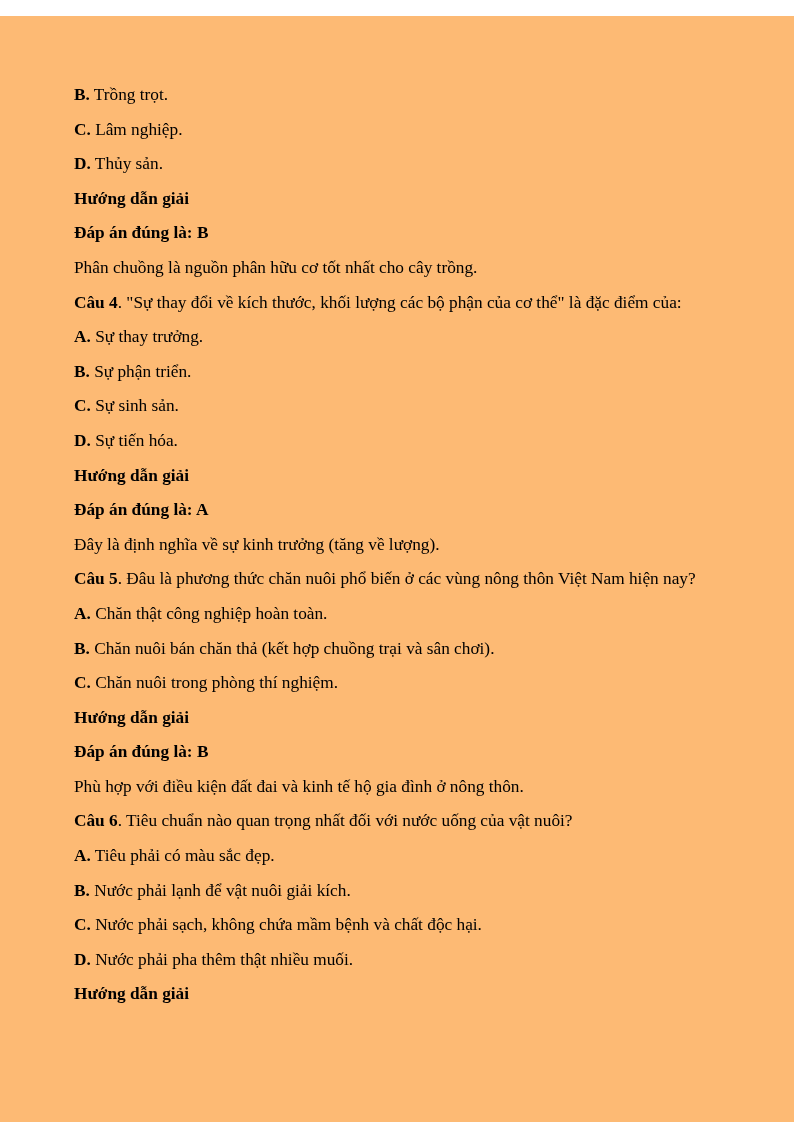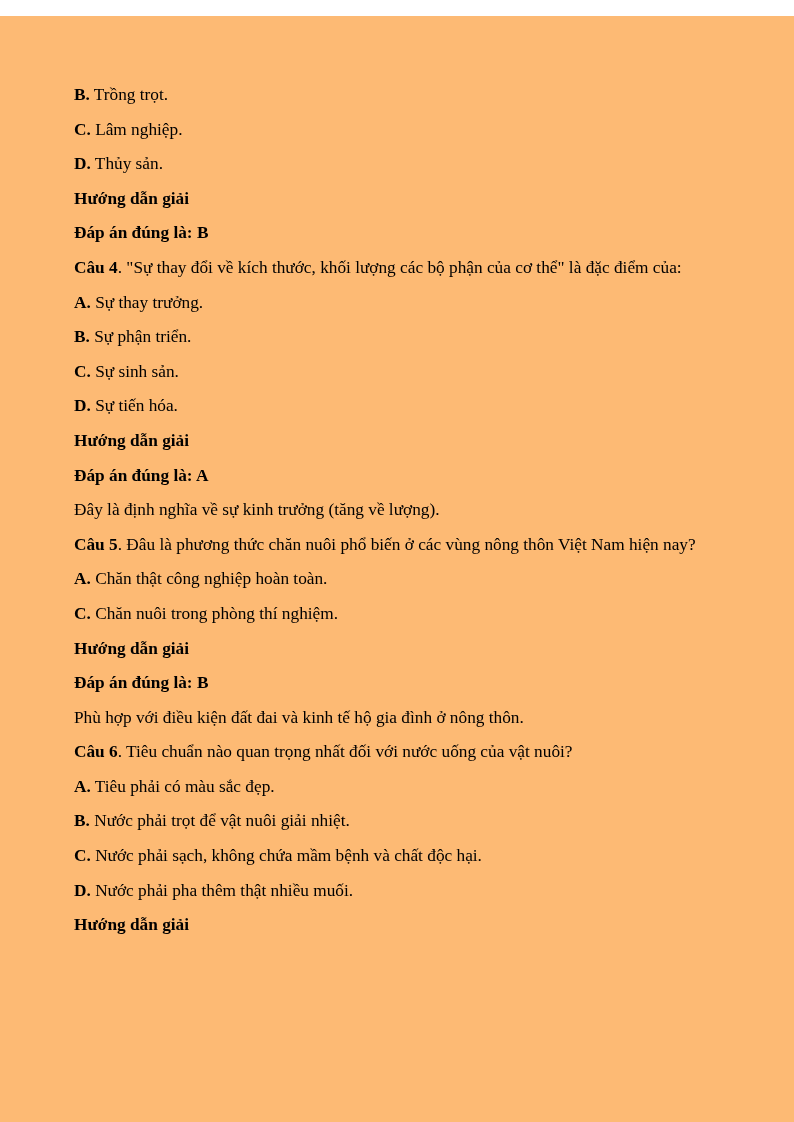--- a/index.html
+++ b/index.html
@@ -31,33 +31,35 @@
 </style>
 </head>
 <body>
 
 <main class="page" id="doc-page">
     <p><span class="b">B.</span><span> Trồng trọt.</span></p>
     <p><span class="b">C.</span><span> Lâm nghiệp.</span></p>
     <p><span class="b">D.</span><span> Thủy sản.</span></p>
     <p><span class="b">Hướng dẫn giải</span></p>
     <p><span class="b">Đáp án đúng là: B</span></p>
+    <p><span>Phân chuồng là nguồn phân hữu cơ tốt nhất cho cây trồng.</span></p>
     <p><span class="b">Câu 4</span><span>. "Sự thay đổi về kích thước, khối lượng các bộ phận của cơ thể" là đặc điểm của:</span></p>
     <p><span class="b">A.</span><span> Sự thay trưởng.</span></p>
     <p><span class="b">B.</span><span> Sự phận triển.</span></p>
     <p><span class="b">C.</span><span> Sự sinh sản.</span></p>
     <p><span class="b">D.</span><span> Sự tiến hóa.</span></p>
     <p><span class="b">Hướng dẫn giải</span></p>
     <p><span class="b">Đáp án đúng là: A</span></p>
     <p><span>Đây là định nghĩa về sự kinh trưởng (tăng về lượng).</span></p>
     <p><span class="b">Câu 5</span><span>. Đâu là phương thức chăn nuôi phổ biến ở các vùng nông thôn Việt Nam hiện nay?</span></p>
     <p><span class="b">A.</span><span> Chăn thật công nghiệp hoàn toàn.</span></p>
+    <p><span class="b">B.</span><span> Chăn nuôi bán chăn thả (kết hợp chuồng trại và sân chơi).</span></p>
     <p><span class="b">C.</span><span> Chăn nuôi trong phòng thí nghiệm.</span></p>
     <p><span class="b">Hướng dẫn giải</span></p>
     <p><span class="b">Đáp án đúng là: B</span></p>
     <p><span>Phù hợp với điều kiện đất đai và kinh tế hộ gia đình ở nông thôn.</span></p>
     <p><span class="b">Câu 6</span><span>. Tiêu chuẩn nào quan trọng nhất đối với nước uống của vật nuôi?</span></p>
     <p><span class="b">A.</span><span> Tiêu phải có màu sắc đẹp.</span></p>
-    <p><span class="b">B.</span><span> Nước phải trọt để vật nuôi giải nhiệt.</span></p>
+    <p><span class="b">B.</span><span> Nước phải lạnh để vật nuôi giải kích.</span></p>
     <p><span class="b">C.</span><span> Nước phải sạch, không chứa mầm bệnh và chất độc hại.</span></p>
     <p><span class="b">D.</span><span> Nước phải pha thêm thật nhiều muối.</span></p>
     <p><span class="b">Hướng dẫn giải</span></p>
   </main>
 
 </body></html>

